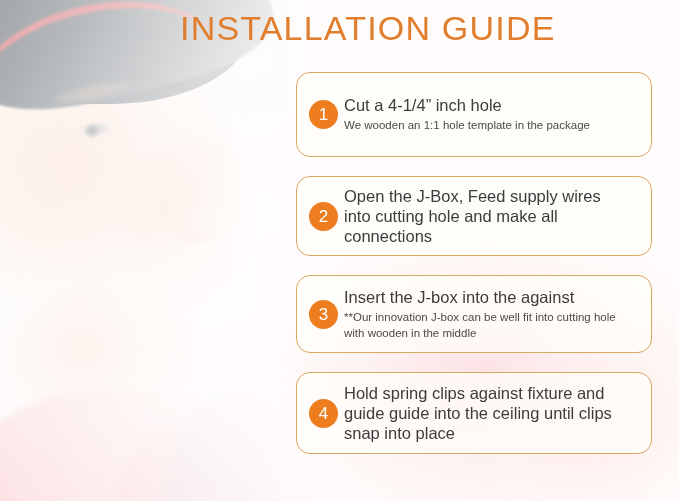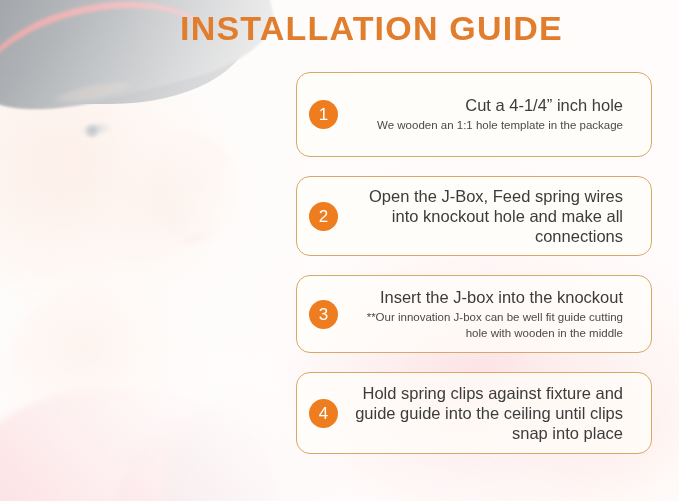--- a/index.html
+++ b/index.html
@@ -221,21 +221,21 @@
     filter: blur(10px);
   }
 
   
   .title {
     position: absolute;
     left: 180px;
     top: 9px;
     font-size: 34px;
     letter-spacing: 1.2px;
-    font-weight: 700;
+    font-weight: 400;
     color: #E07E2E;
     white-space: nowrap;
     font-family: "Liberation Sans", sans-serif;
   }
 
   
   .steps {
     position: absolute;
     left: 296px;
     top: 72px;
@@ -261,21 +261,21 @@
     background: #ED7D1F;
     color: #ffffff;
     font-size: 17px;
     line-height: 29px;
     text-align: center;
     font-weight: 400;
     margin-right: 6px;
   }
   .card-body {
     flex: 1 1 auto;
-    text-align: right;
+    text-align: left;
     padding-right: 14px;
   }
   .card-title {
     font-size: 16.5px;
     color: #3C3C3C;
     line-height: 1.22;
     font-weight: 400;
   }
   .card-note {
     font-size: 11.5px;
@@ -324,30 +324,30 @@
       <div class="badge">1</div>
       <div class="card-body">
         <div class="card-title">Cut a 4-1/4” inch hole</div>
         <div class="card-note">We wooden an 1:1 hole template in the package</div>
       </div>
     </div>
 
     <div class="card c2">
       <div class="badge">2</div>
       <div class="card-body">
-        <div class="card-title">Open the J-Box, Feed spring wires into knockout hole and make all connections</div>
+        <div class="card-title">Open the J-Box, Feed supply wires into cutting hole and make all connections</div>
 
       </div>
     </div>
 
     <div class="card c3">
       <div class="badge">3</div>
       <div class="card-body">
-        <div class="card-title">Insert the J-box into the knockout</div>
-        <div class="card-note">**Our innovation J-box can be well fit guide cutting hole with wooden in the middle</div>
+        <div class="card-title">Insert the J-box into the against</div>
+        <div class="card-note">**Our innovation J-box can be well fit into cutting hole with wooden in the middle</div>
       </div>
     </div>
 
     <div class="card c4">
       <div class="badge">4</div>
       <div class="card-body">
         <div class="card-title">Hold spring clips against fixture and guide guide into the ceiling until clips snap into place</div>
 
       </div>
     </div>

